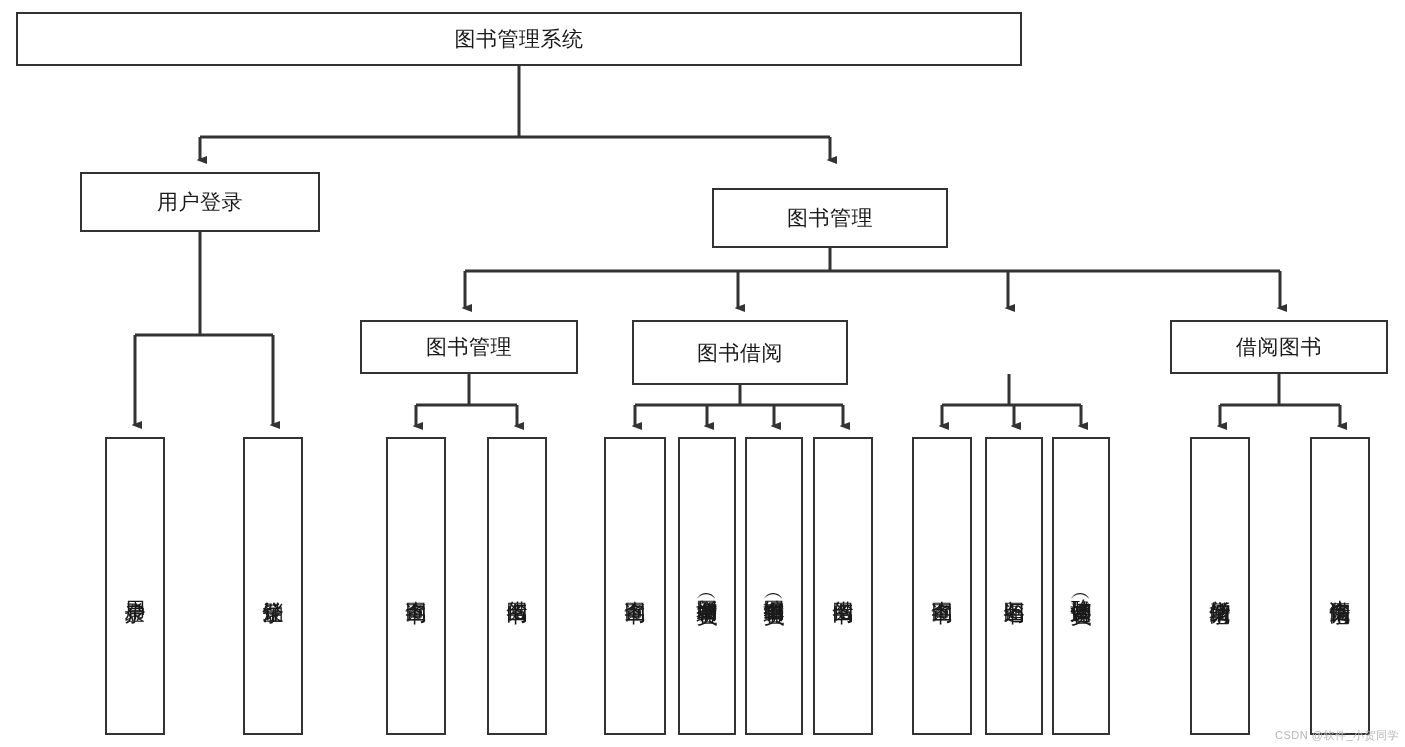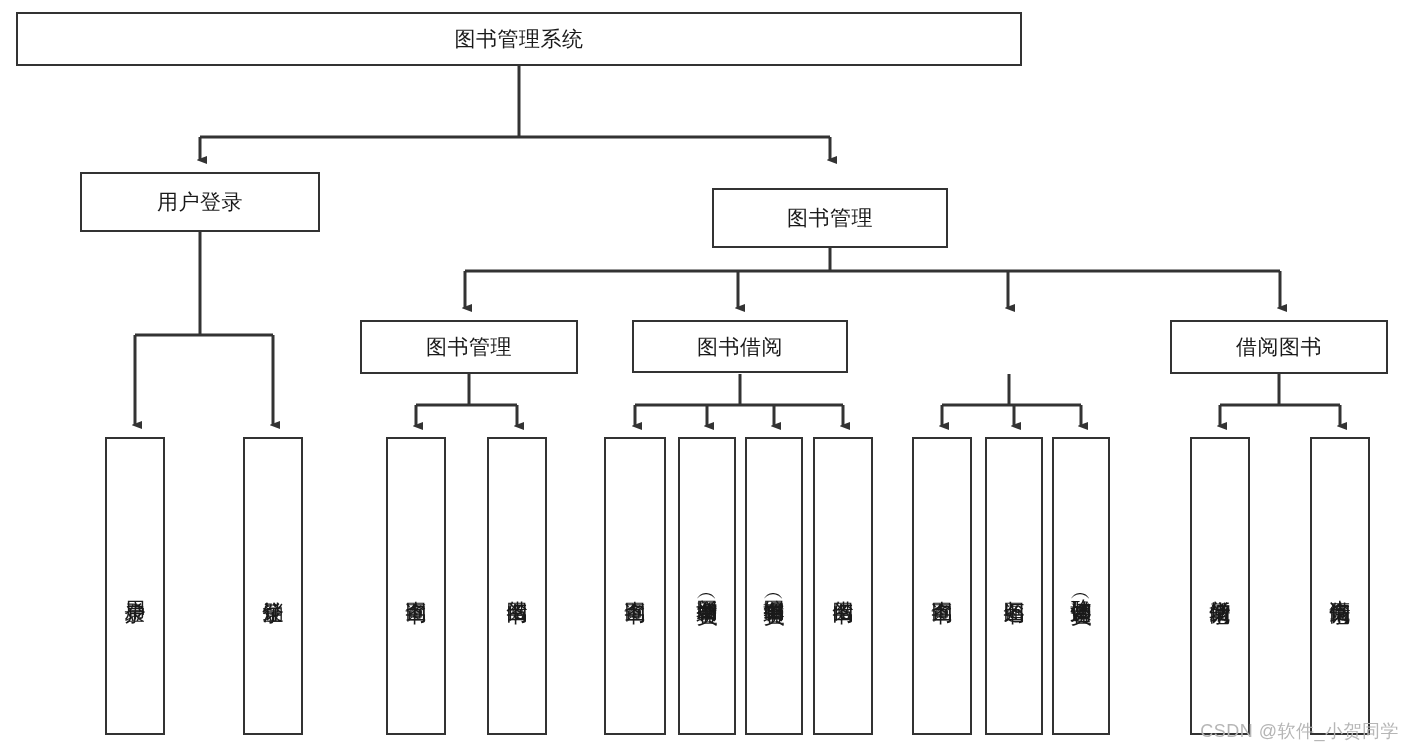--- a/index.html
+++ b/index.html
@@ -50,21 +50,21 @@
   }
   .node.vert .vtext {
     writing-mode: vertical-rl;
     text-orientation: upright;
     display: block;
   }
   #watermark {
     position: absolute;
     right: 6px;
     bottom: 4px;
-    font-size: 18px;
+    font-size: 11px;
     color: #b6b6b6;
     letter-spacing: 0.5px;
     white-space: nowrap;
     pointer-events: none;
   }
 </style>
 </head>
 <body>
 
 <div id="canvas">
@@ -126,21 +126,21 @@
   <div class="node horiz" style="left:80px; top:172px; width:240px; height:60px;">
     <span>用户登录</span>
   </div>
   <div class="node horiz" style="left:712px; top:188px; width:236px; height:60px;">
     <span>图书管理</span>
   </div>
 
   <div class="node horiz" style="left:360px; top:320px; width:218px; height:54px;">
     <span>图书管理</span>
   </div>
-  <div class="node horiz" style="left:632px; top:320px; width:216px; height:53px;">
+  <div class="node horiz" style="left:632px; top:320px; width:216px; height:65px;">
     <span>图书借阅</span>
   </div>
   <div class="node horiz" style="left:1170px; top:320px; width:218px; height:54px;">
     <span>借阅图书</span>
   </div>
 
   <div class="node vert" style="left:105px; top:437px; width:60px; height:298px;">
     <span class="vtext">用户登录</span>
   </div>
   <div class="node vert" style="left:243px; top:437px; width:60px; height:298px;">

